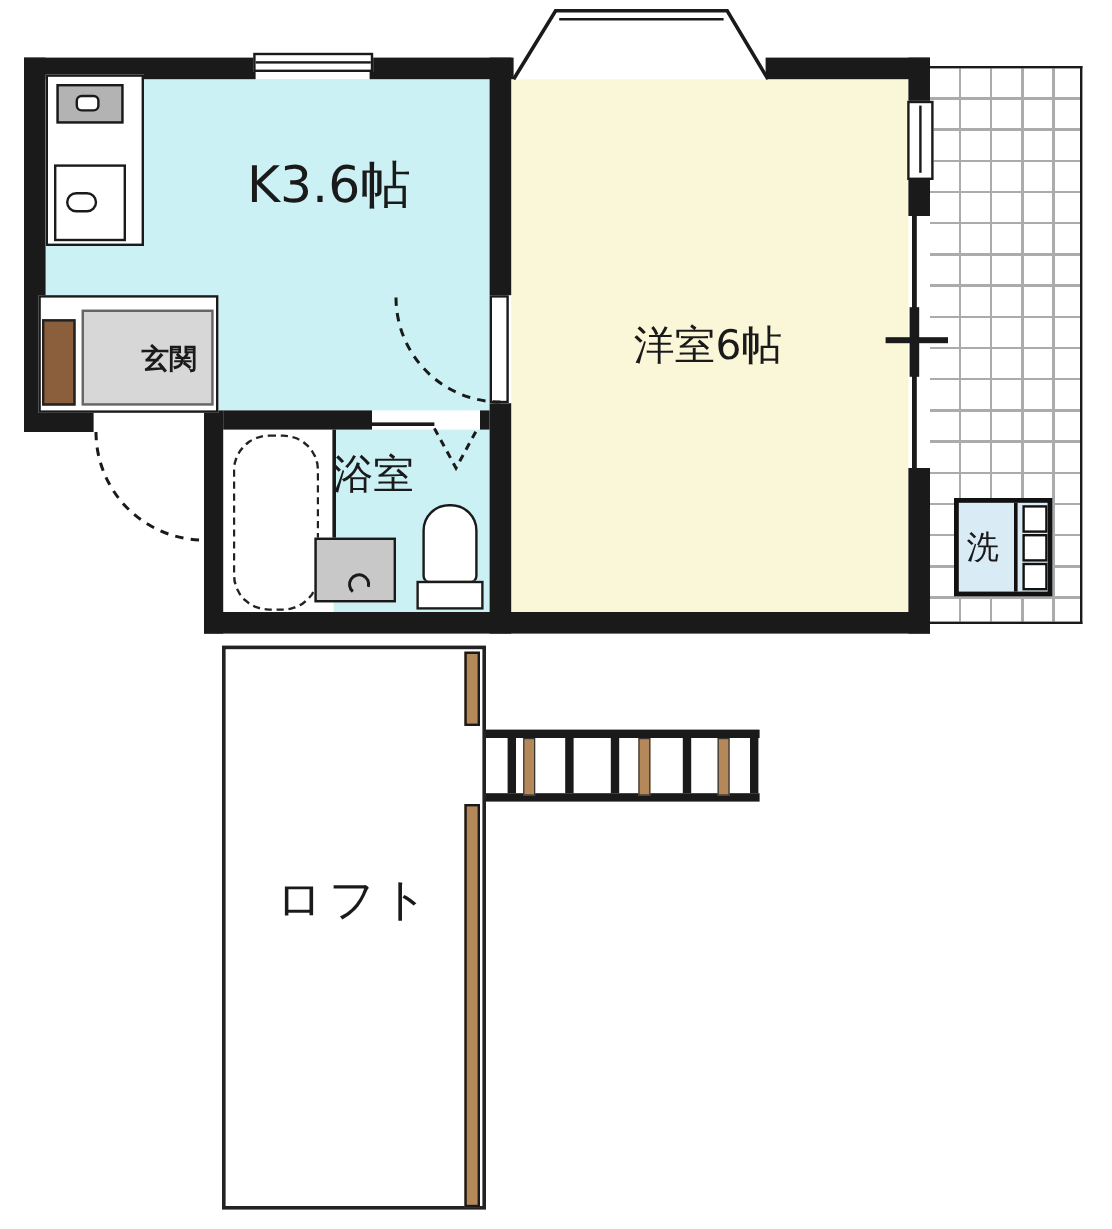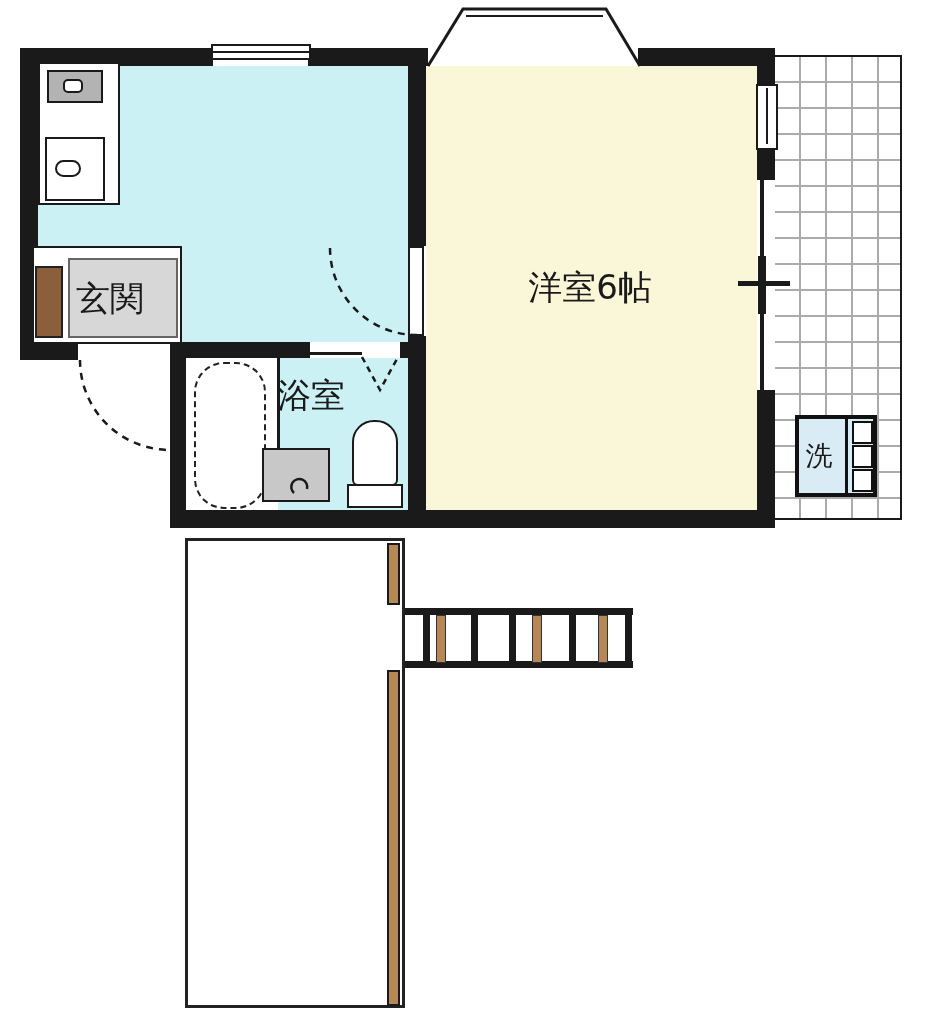--- a/index.html
+++ b/index.html
@@ -71,21 +71,21 @@
     <div class="abs" style="left:8px;top:2px;width:2px;height:56px;background:#1a1a1a;"></div>
   </div>
 
   <div class="abs door-leaf" style="left:408px;top:246px;width:16px;height:90px;"></div>
 
   <div class="wall" style="left:310px;top:352px;width:52px;height:3px;"></div>
 
   <div class="abs bordered" style="left:32px;top:246px;width:150px;height:98px;"></div>
   <div class="abs" style="left:35px;top:266px;width:28px;height:72px;background:#8b5e3c;border:2px solid #222;"></div>
   <div class="abs genkan-inner" style="left:68px;top:258px;width:110px;height:80px;"></div>
-  <div class="room-label" style="left:110px;top:299px;font-size:34px;">玄関</div>
+  <div class="room-label" style="left:141px;top:299px;font-size:23px;font-weight:bold;">玄関</div>
 
   <div class="abs bordered" style="left:38px;top:62px;width:82px;height:143px;"></div>
   <div class="abs gray-box" style="left:47px;top:70px;width:56px;height:33px;">
     <div class="abs" style="left:14px;top:7px;width:20px;height:14px;background:#fff;border:2px solid #1a1a1a;border-radius:5px;"></div>
   </div>
   <div class="abs bordered" style="left:45px;top:137px;width:60px;height:64px;">
     <div class="abs" style="left:8px;top:21px;width:26px;height:17px;background:#fff;border:2px solid #1a1a1a;border-radius:9px;"></div>
   </div>
 
   <div class="abs tub" style="left:194px;top:362px;width:72px;height:147px;"></div>
@@ -97,20 +97,21 @@
     <div class="abs" style="left:46px;top:0;width:3px;height:74px;background:#111;"></div>
     <div class="washer-cell" style="top:2px;"></div>
     <div class="washer-cell" style="top:26px;"></div>
     <div class="washer-cell" style="top:50px;"></div>
   </div>
   <div class="room-label" style="left:819px;top:456px;font-size:27px;">洗</div>
 
   <div class="abs" style="left:185px;top:538px;width:220px;height:470px;background:#fff;border:3px solid #222;"></div>
   <div class="abs wood" style="left:387px;top:543px;width:13px;height:62px;"></div>
   <div class="abs wood" style="left:387px;top:670px;width:13px;height:336px;"></div>
+  <div class="room-label" style="left:296px;top:750px;font-size:38px;letter-spacing:5px;">ロフト</div>
 
   <div class="wall" style="left:405px;top:608px;width:228px;height:7px;"></div>
   <div class="wall" style="left:405px;top:661px;width:228px;height:7px;"></div>
   <div class="rung" style="left:423px;"></div>
   <div class="rung wood-r" style="left:436px;"></div>
   <div class="rung" style="left:471px;"></div>
   <div class="rung" style="left:509px;"></div>
   <div class="rung wood-r" style="left:532px;"></div>
   <div class="rung" style="left:569px;"></div>
   <div class="rung wood-r" style="left:598px;"></div>
@@ -124,16 +125,17 @@
 
     <path d="M80,360 A90,90 0 0 0 170,450" fill="none" stroke="#1a1a1a" stroke-width="2.5" stroke-dasharray="7,6"></path>
 
     <path d="M330,248 A87,87 0 0 0 417,335" fill="none" stroke="#1a1a1a" stroke-width="2.5" stroke-dasharray="7,6"></path>
 
     <path d="M362,357 L380,390 L398,357" fill="none" stroke="#1a1a1a" stroke-width="2.5" stroke-dasharray="6,5"></path>
 
     <path d="M294,493 a8,8 0 1 1 13,-4" fill="none" stroke="#1a1a1a" stroke-width="2.5"></path>
   </svg>
 
+  <div class="room-label" style="left:274px;top:154px;font-size:42px;">K3.6帖</div>
   <div class="room-label" style="left:590px;top:288px;font-size:34px;">洋室6帖</div>
   <div class="room-label" style="left:311px;top:396px;font-size:34px;">浴室</div>
 
 </div>
 
 </body></html>

